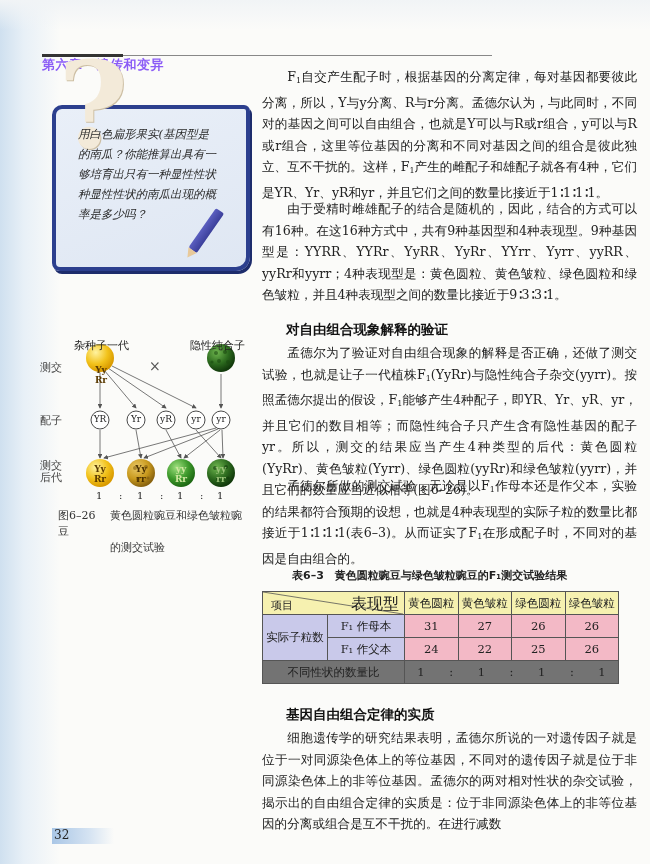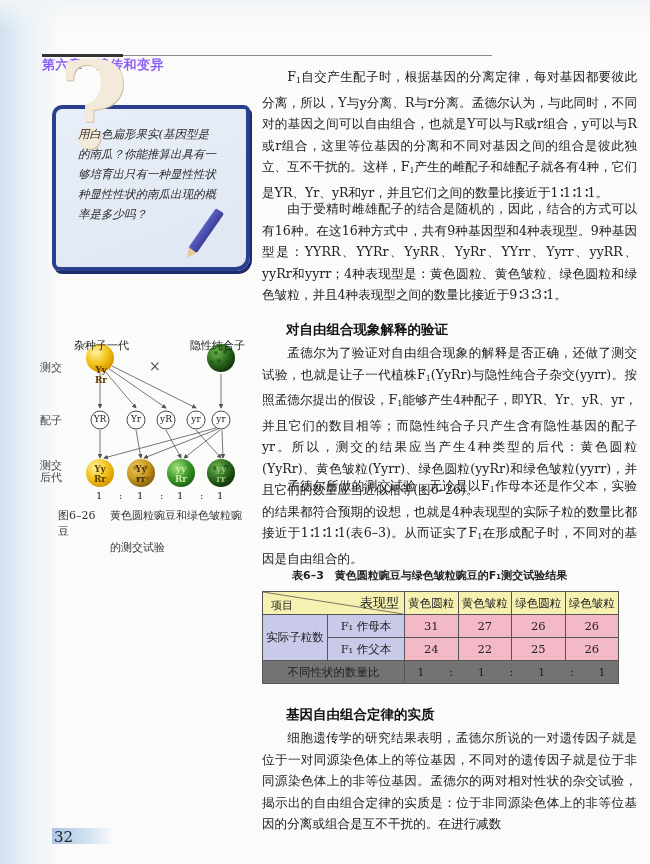--- a/index.html
+++ b/index.html
@@ -101,26 +101,26 @@
   .c-head { background: #f6f1b0; }
   .c-left { background: #c9c9ea; }
   .c-data { background: #f3b9c6; }
   .c-ratio { background: #737373; }
   .diag {
     position: relative; width: 140px; height: 22px;
     background: linear-gradient(to top right, transparent calc(50% - 0.5px), #555 50%, transparent calc(50% + 0.5px)) , #f6f1b0;
     background: #f6f1b0;
   }
   .diag svg { position: absolute; left: 0; top: 0; }
-  .diag .tr { position: absolute; right: 4px; top: 2px; font-size: 13px; }
+  .diag .tr { position: absolute; right: 4px; top: 2px; font-size: 16px; }
   .diag .bl { position: absolute; left: 8px; bottom: 1px; font-size: 11px; }
 
   .page-num {
     position: absolute; left: 52px; top: 828px; width: 60px; height: 16px;
-    font-size: 15px; color: #222;
+    font-size: 12px; color: #222;
     background: linear-gradient(90deg, #a9c6e6 0%, #d5e3f2 60%, rgba(251,251,249,0) 100%);
     padding-left: 2px;
   }
 </style>
 </head>
 <body>
 
 <div class="page-edge"></div>
 <div class="page-edge-top"></div>
 

